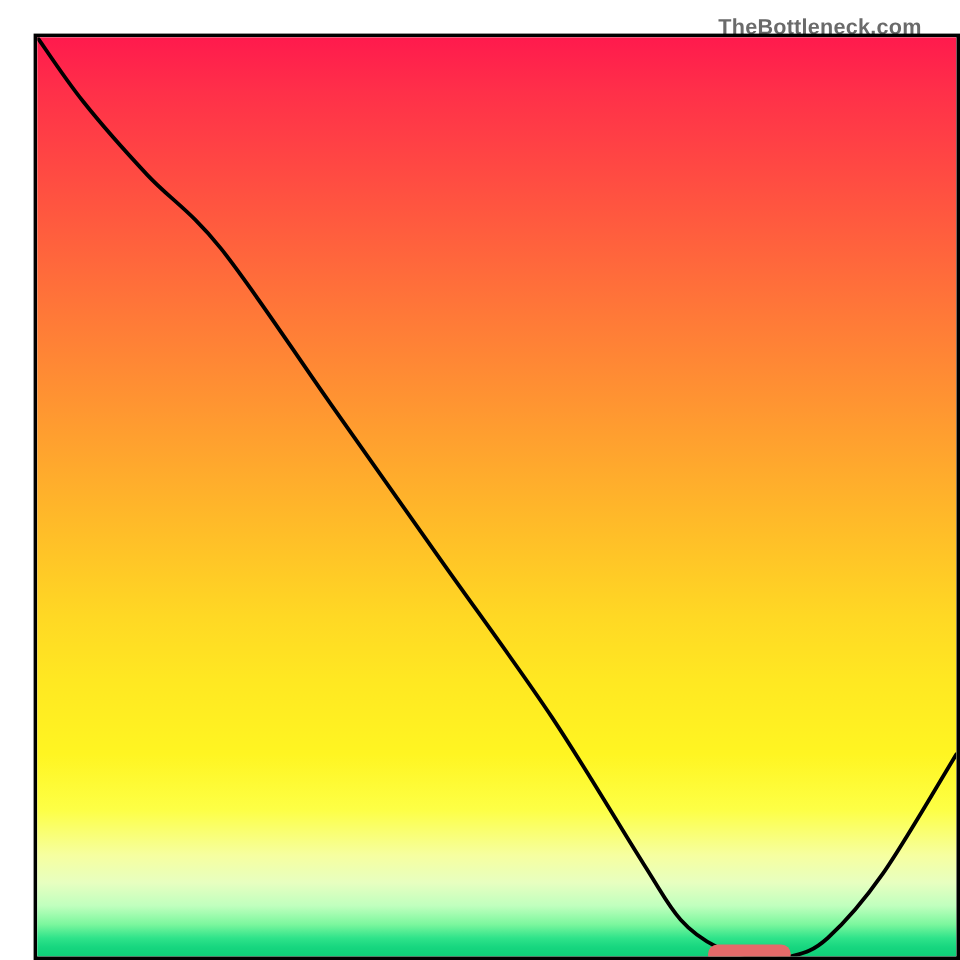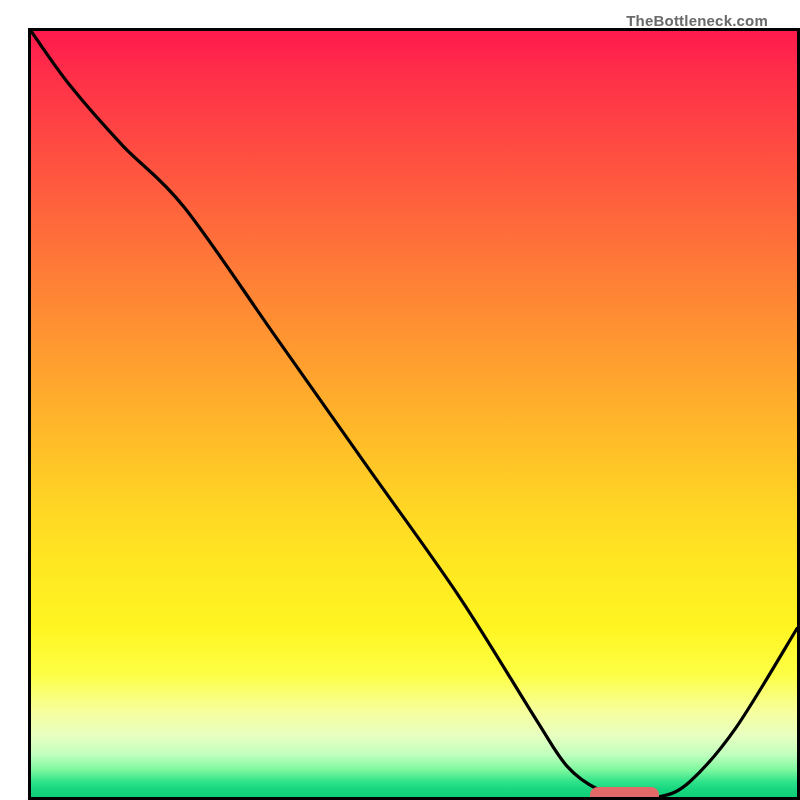--- a/index.html
+++ b/index.html
@@ -63,21 +63,21 @@
     position: absolute;
     background: #e46a6a;
     border-radius: 8px;
     height: 16px;
   }
   .watermark {
     position: absolute;
     top: -2px;
     right: 18px;
     font-family: Arial, Helvetica, sans-serif;
-    font-size: 15px;
+    font-size: 18px;
     font-weight: 600;
     color: #6a6a6a;
     letter-spacing: 0.2px;
   }
 </style>
 </head>
 <body>
 
 <div class="frame">
   <span class="watermark">TheBottleneck.com</span>

